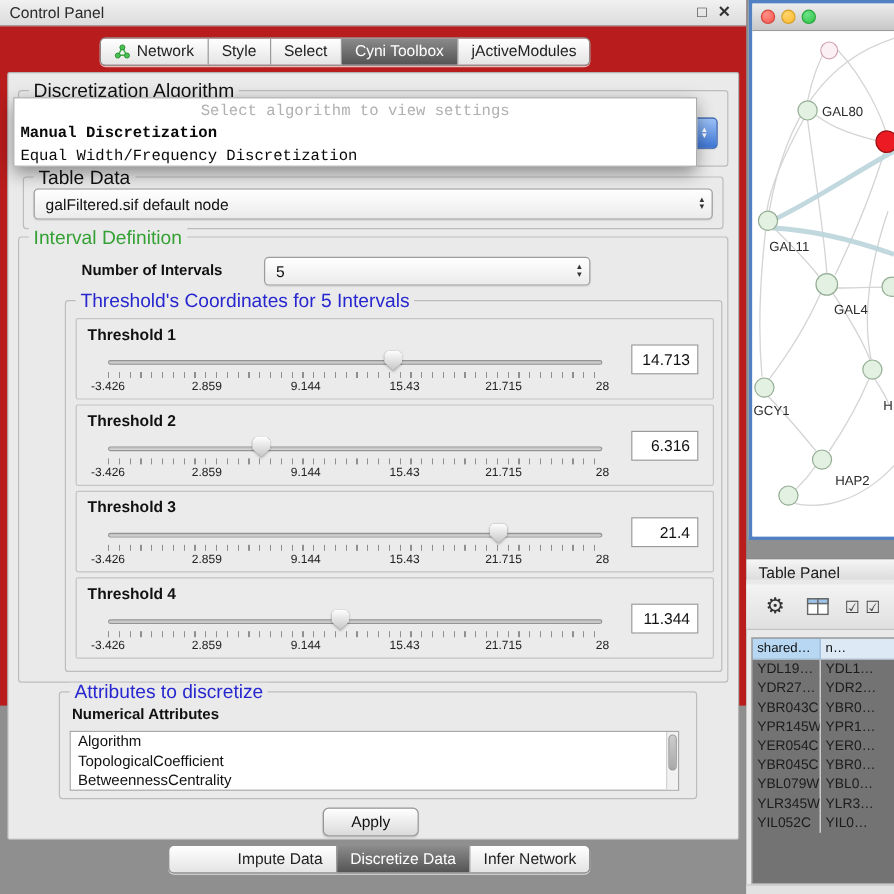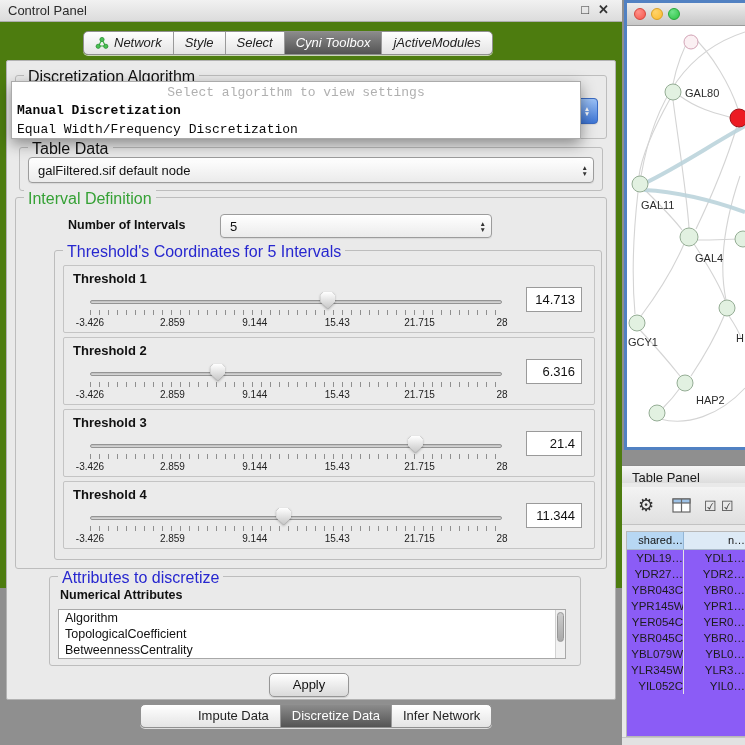--- a/index.html
+++ b/index.html
@@ -6,32 +6,32 @@
   html,body { width:745px; height:745px; }
   body {
     position: relative;
     font-family: "Liberation Sans", sans-serif;
     background: #8f8f8f;
     overflow: hidden;
     font-size: 13px;
     color:#111;
   }
   
-  .cp { position:absolute; left:0; top:0; width:622px; height:588px; background:#4d7c0f; }
+  .cp { position:absolute; left:0; top:0; width:622px; height:588px; background:#b91c1c; }
   .titlebar { position:relative; height:22px; background:linear-gradient(#f1f1f1,#dcdcdc); border-bottom:1px solid #adadad; }
   .titlebar .title { position:absolute; left:8px; top:3px; font-size:13px; color:#2b2b2b; }
   .wbtn { position:absolute; top:2px; font-size:13px; color:#333; cursor:default; }
   .wbtn.floatb { right:33px; }
   .wbtn.closeb { right:13px; font-weight:bold; }
 
   .seg { position:absolute; display:flex; height:24px; border:1px solid #909090; border-radius:5px; overflow:hidden; background:linear-gradient(#ffffff,#e4e4e4); font-size:13px; color:#222; box-shadow:0 1px 0 rgba(255,255,255,.7); }
   .seg .tab { display:flex; align-items:center; gap:5px; padding:0 11px; border-right:1px solid #9a9a9a; line-height:22px; white-space:nowrap; }
   .seg .tab:last-child { border-right:none; }
   .seg .tab.sel { background:linear-gradient(#8b8b8b,#545454); color:#fff; }
-  .topseg { left:83px; top:31px;font-style:italic; }
+  .topseg { left:83px; top:31px; }
   .bottomseg { left:140px; top:704px;padding-left:46px; }
 
   .frame { position:absolute; left:6px; top:60px; width:610px; height:640px; background:#eaeaea; border:1px solid #b2b2b2; border-radius:2px; }
 
   .gbox { position:absolute; border:1px solid #bdbdbd; border-radius:3px; }
   .gbox > .legend { position:absolute; top:-8px; left:8px; background:#eaeaea; padding:0 4px; font-size:16px; color:#111; white-space:nowrap; }
   .legend.green { color:#35a135; }
   .legend.blue { color:#2727cf; }
 
   
@@ -87,21 +87,21 @@
   .light.g { left:41px; background:radial-gradient(circle at 35% 30%, #6fe28a, #2bc342); border:1px solid #23a739; }
   .netcanvas { position:absolute; left:0; top:23px; right:0; bottom:0; background:#fff; overflow:hidden; }
 
   .tphead { position:absolute; left:0; top:465px; width:123px; height:26px; background:linear-gradient(#f6f6f6,#d2d2d2); border-top:1px solid #8a8a8a; border-bottom:1px solid #9a9a9a; line-height:24px; padding-left:10px; font-size:13px; color:#1a1a1a; }
   .tpbody { position:absolute; left:0; top:483px; width:123px; bottom:0; background:#e9e9e9; }
   .tptoolbar { position:absolute; left:0; top:4px; right:0; height:38px; background:linear-gradient(#f3f3f3,#e0e0e0); border-bottom:1px solid #c2c2c2; }
   .gear { position:absolute; left:16px; top:7px; font-size:18px; color:#333; }
   .colicon { position:absolute; left:50px; top:11px; }
   .chk { position:absolute; top:11px; font-size:14px; color:#444; }
   .chk.c1 { left:82px; } .chk.c2 { left:99px; }
-  .tptable { position:absolute; left:4px; top:48px; right:0; bottom:8px; background:#8b5cf6; border:1px solid #b8b8b8; border-right:none; overflow:hidden;text-align:right; }
+  .tptable { position:absolute; left:4px; top:48px; right:0; bottom:8px; background:#737373; border:1px solid #b8b8b8; border-right:none; overflow:hidden; }
   .trow, .thead { display:flex; }
   .thead { height:18px; font-size:11px; border-bottom:1px solid #a9b9c9; }
   .thead .c1 { width:57px; background:#b7d7f3; border-right:1px solid #93b6d6; line-height:17px; padding-left:4px; }
   .thead .c2 { flex:1; background:#ddeaf6; line-height:17px; padding-left:4px; }
   .trow { height:16px; font-size:11.5px; color:#1c1c1c; }
   .trow .c1 { width:57px; border-right:1px solid #e4e4e4; line-height:16px; padding-left:4px; white-space:nowrap; overflow:hidden; }
   .trow .c2 { flex:1; line-height:16px; padding-left:4px; white-space:nowrap; overflow:hidden; }
   .hbar { position:absolute; left:0; right:0; bottom:0; height:8px; background:#e2e2e2; border-top:1px solid #c6c6c6; }
 </style>
 </head>

